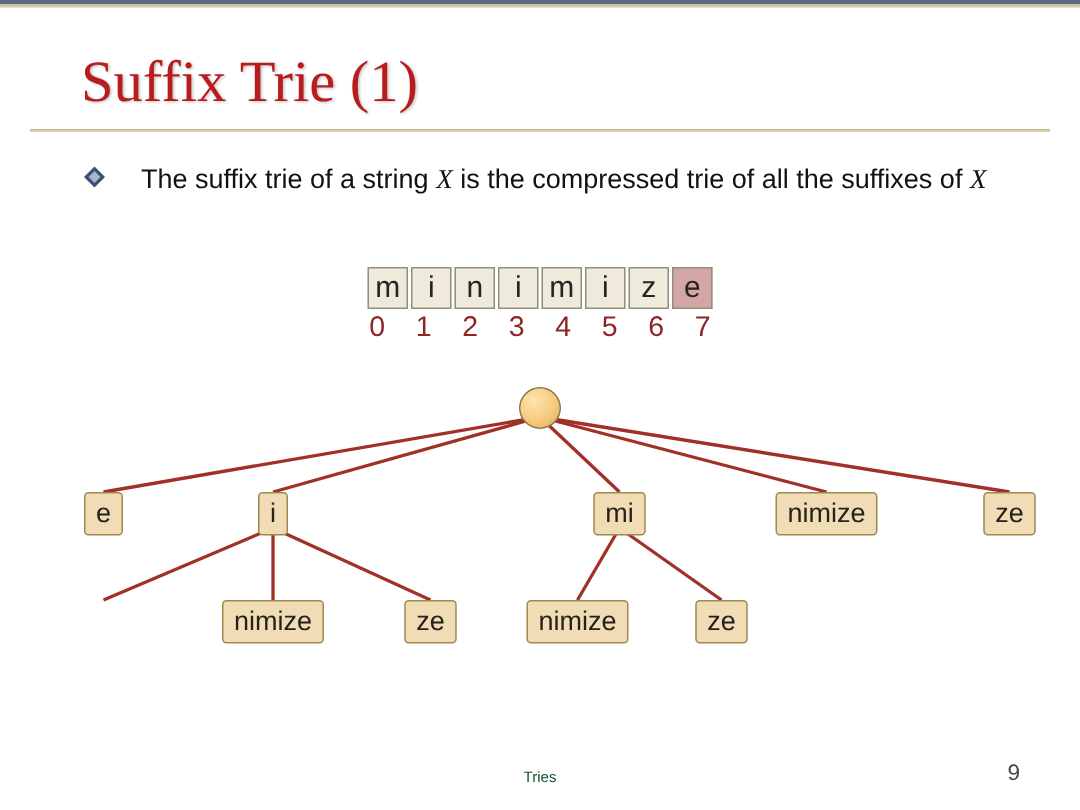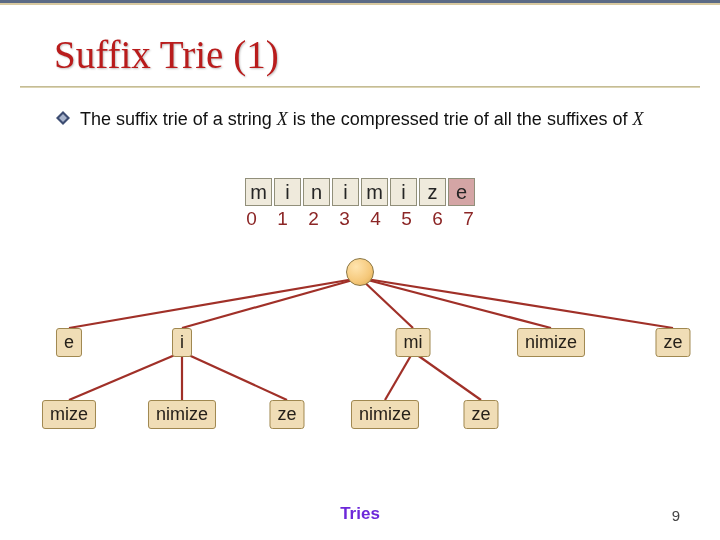--- a/index.html
+++ b/index.html
@@ -43,21 +43,21 @@
     height: 2px;
     background: linear-gradient(to bottom, #b8b088 0%, #e8e0c0 100%);
   }
   .bullet-row {
     position: absolute;
     top: 108px;
     left: 56px;
     right: 60px;
     display: flex;
     align-items: flex-start;
-    gap: 10px;
+    gap: 24px;
   }
   .bullet-icon {
     width: 14px;
     height: 14px;
     flex-shrink: 0;
     margin-top: 3px;
   }
   .bullet-text {
     font-size: 18px;
     color: #111;
@@ -125,23 +125,22 @@
   }
   svg.edges line {
     stroke: #a03028;
     stroke-width: 2.2;
   }
   .footer-label {
     position: absolute;
     bottom: 16px;
     left: 50%;
     transform: translateX(-50%);
-    font-size: 17px;
-    color: #6d28d9;
-    font-weight: bold;
+    font-size: 10px;
+    color: #14532d;
   }
   .footer-page {
     position: absolute;
     bottom: 16px;
     right: 40px;
     font-size: 15px;
     color: #444;
   }
 </style>
 </head>
@@ -202,21 +201,20 @@
     <line x1="413" y1="104" x2="481" y2="152"></line>
   </svg>
   <div class="root-node"></div>
 
   <div class="tree-node" style="left:69px;top:80px">e</div>
   <div class="tree-node" style="left:182px;top:80px">i</div>
   <div class="tree-node" style="left:413px;top:80px">mi</div>
   <div class="tree-node" style="left:551px;top:80px">nimize</div>
   <div class="tree-node" style="left:673px;top:80px">ze</div>
 
-  <div class="tree-node" style="left:69px;top:152px">mize</div>
   <div class="tree-node" style="left:182px;top:152px">nimize</div>
   <div class="tree-node" style="left:287px;top:152px">ze</div>
   <div class="tree-node" style="left:385px;top:152px">nimize</div>
   <div class="tree-node" style="left:481px;top:152px">ze</div>
 </div>
 
 <div class="footer-label">Tries</div>
 <div class="footer-page">9</div>
 
 </body></html>

